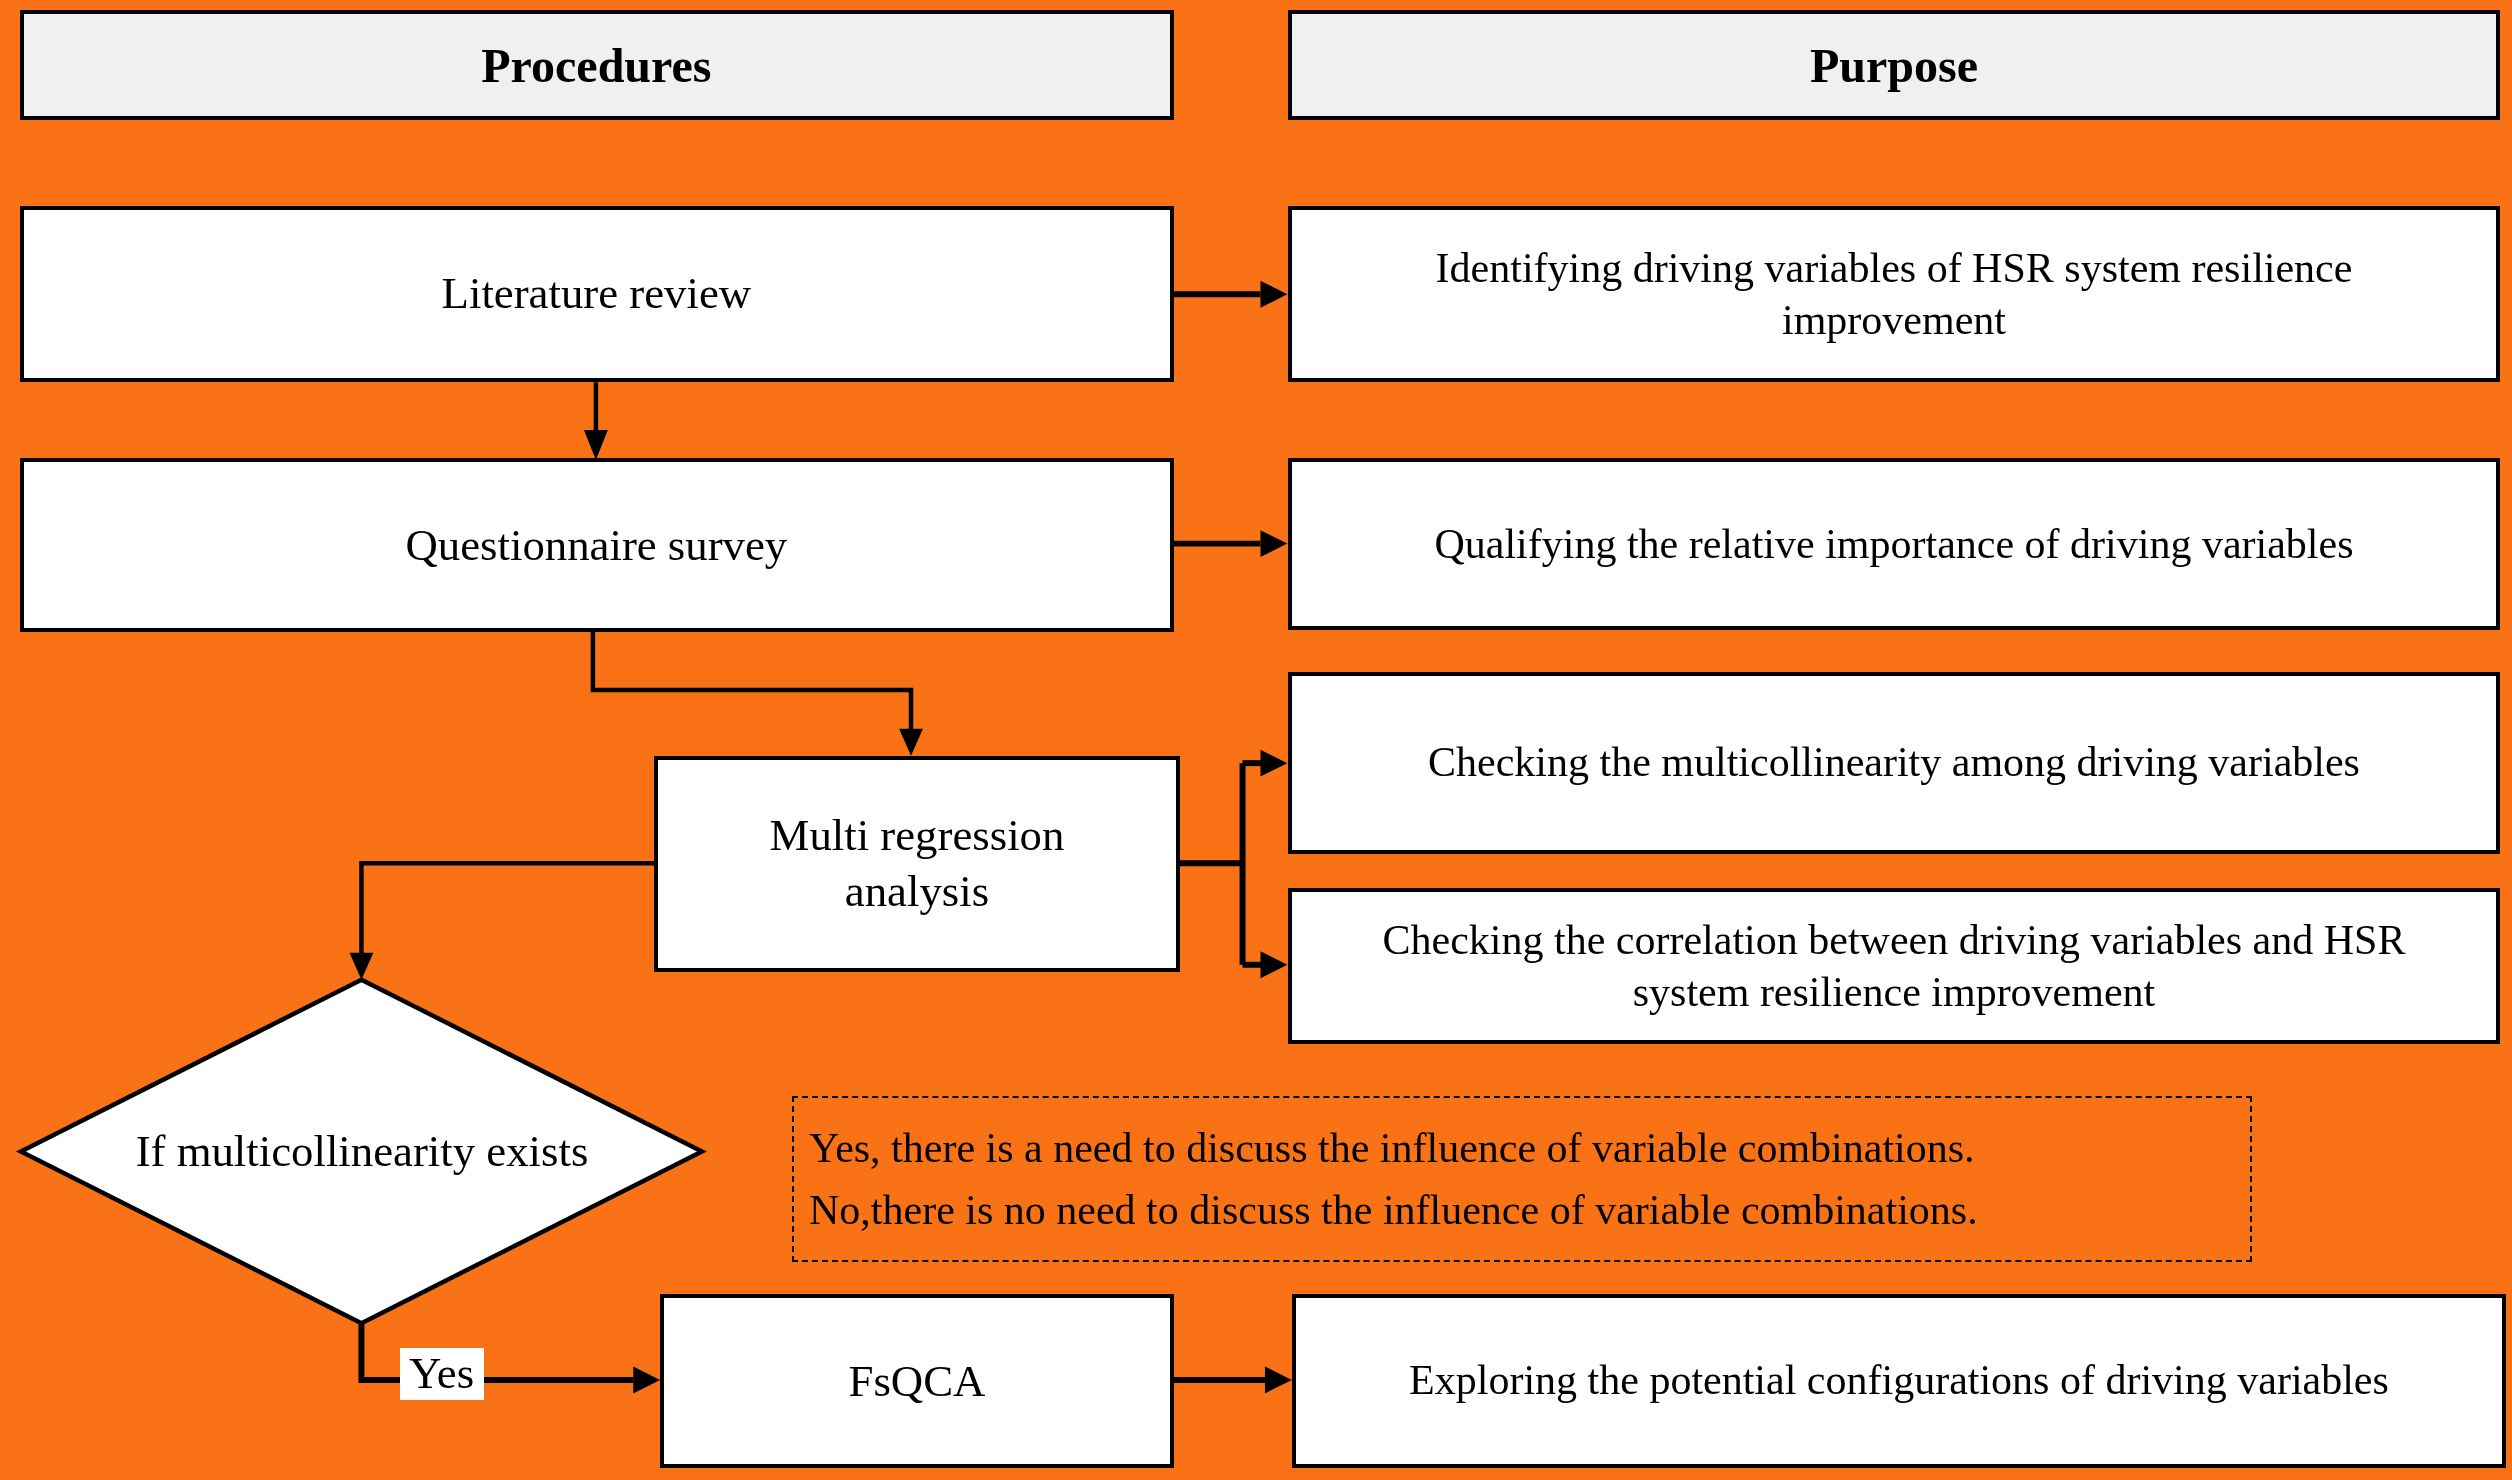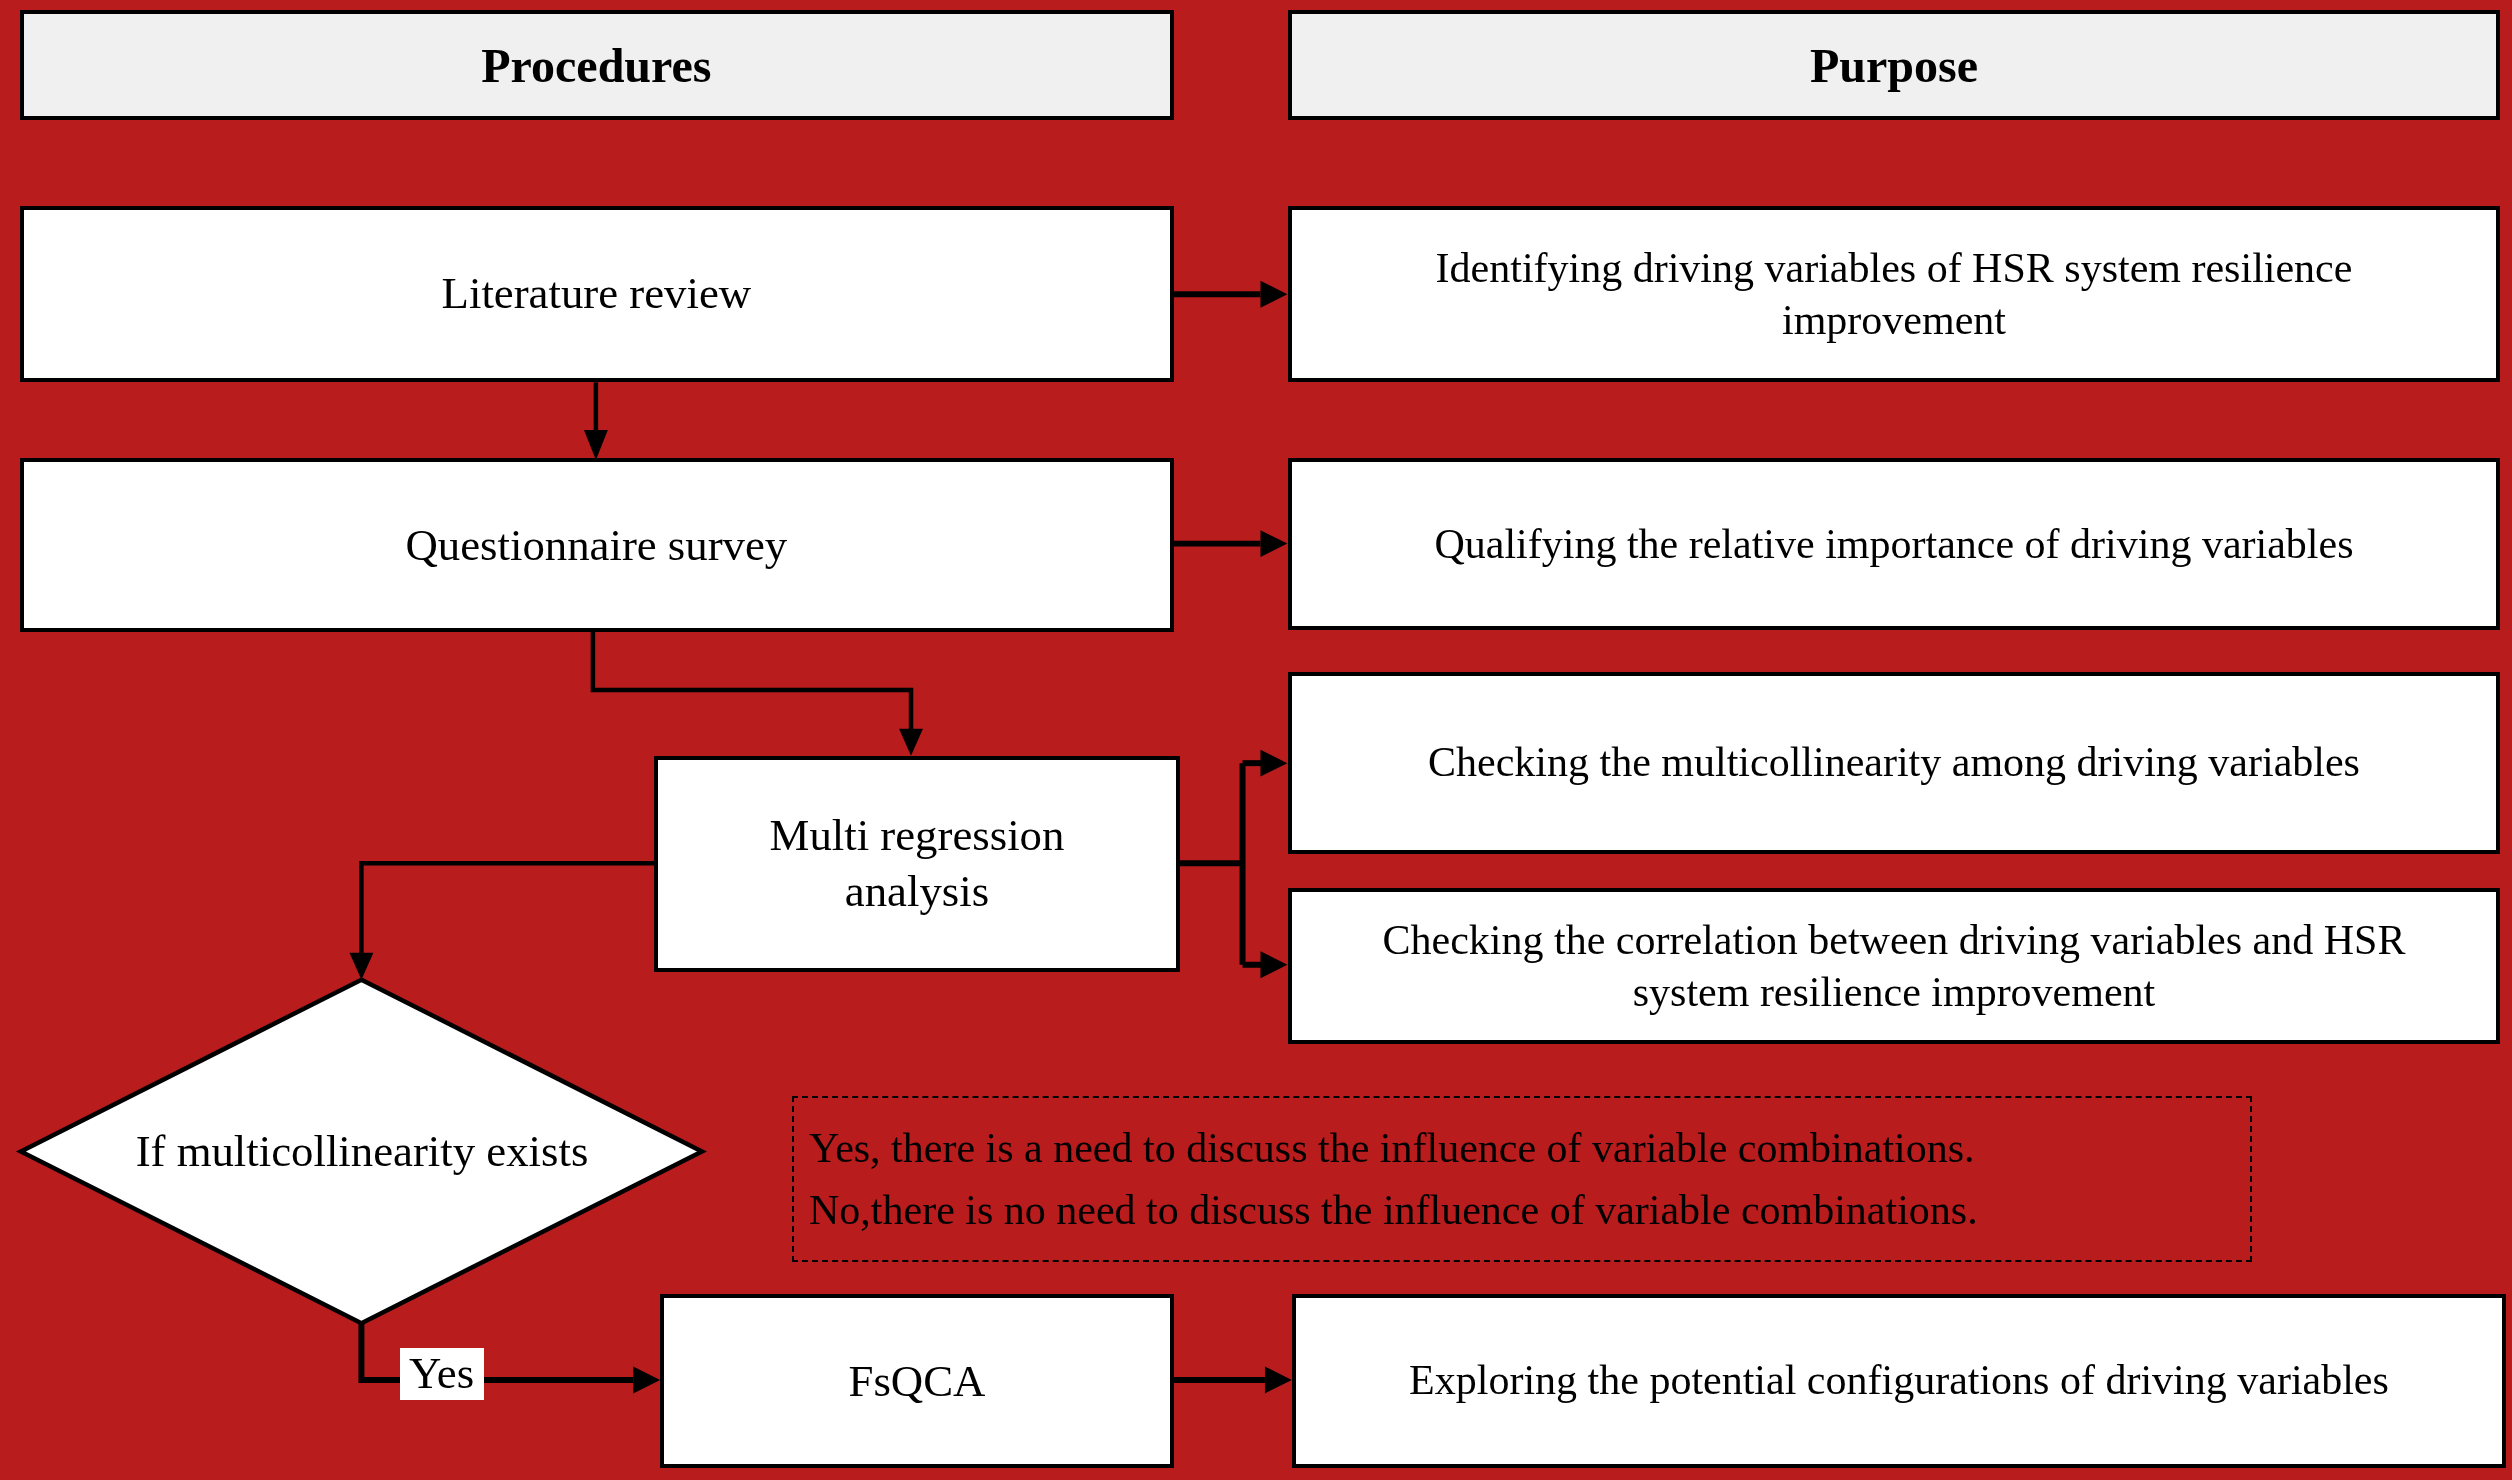--- a/index.html
+++ b/index.html
@@ -1,16 +1,16 @@
 <!DOCTYPE html>
 <html style="font-size:12px"><head>
 <meta charset="utf-8">
 <style>
   html,body{margin:0;padding:0;background:#fff;}
-  .frame{width:2512px;height:1480px;background:#b91c1c;overflow:hidden;position:relative;}
+  .frame{width:2512px;height:1480px;background:#f97316;overflow:hidden;position:relative;}
   .scale-wrap{width:1256px;height:740px;transform:scale(2);transform-origin:0 0;
     position:relative;font-family:"Liberation Serif","DejaVu Serif",serif;color:#000;}
   svg.wires{position:absolute;left:0;top:0;width:1256px;height:740px;z-index:0;}
   .box{position:absolute;background:#fff;border:2.2px solid #000;box-sizing:border-box;
     display:flex;align-items:center;justify-content:center;text-align:center;
     font-size:22.4px;line-height:1.25;z-index:1;}
   .hdr{background:#f0f0f0;font-weight:bold;font-size:24px;}
   .rt{font-size:21px;}
   .t{display:inline-block;}
   .two-line .t{max-width:553px;}

